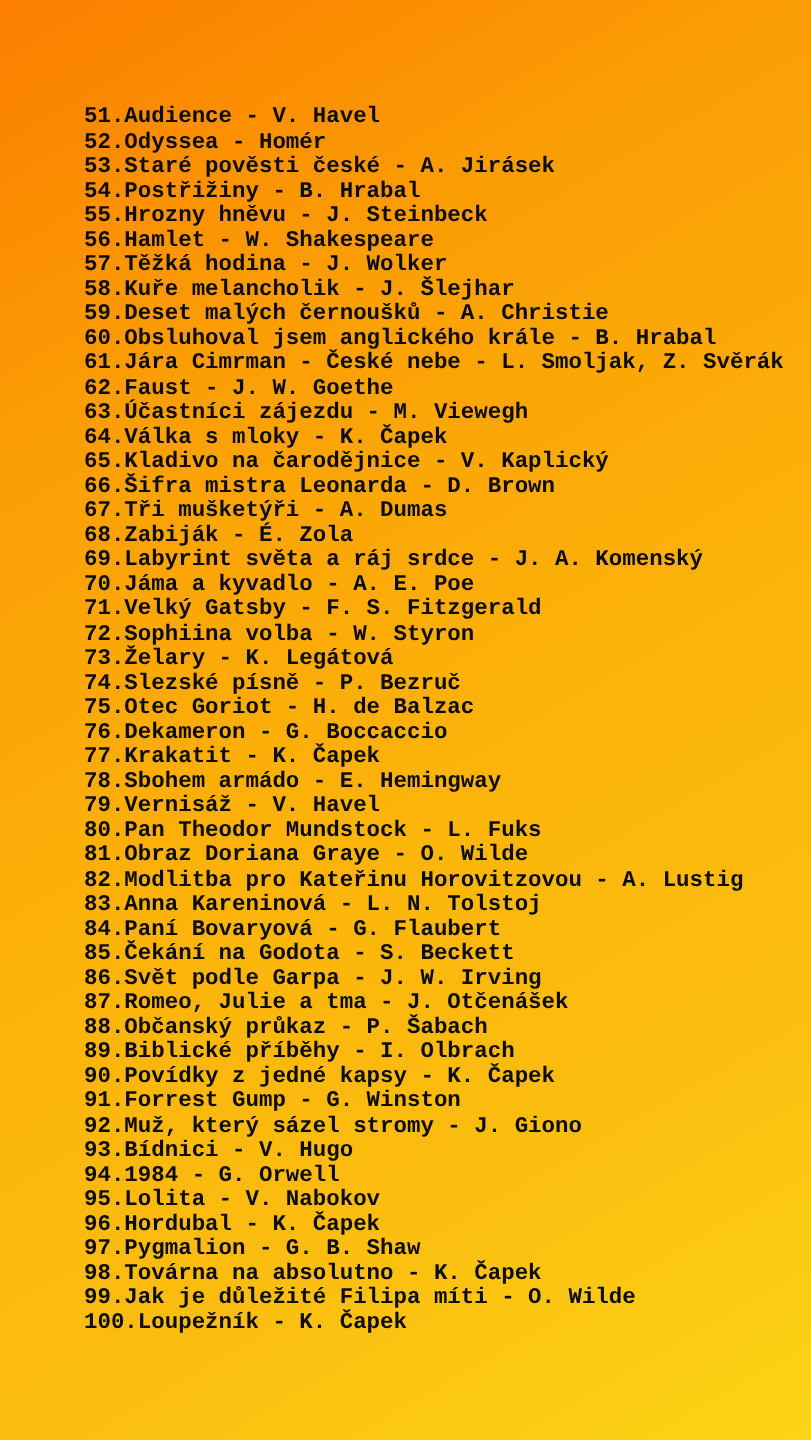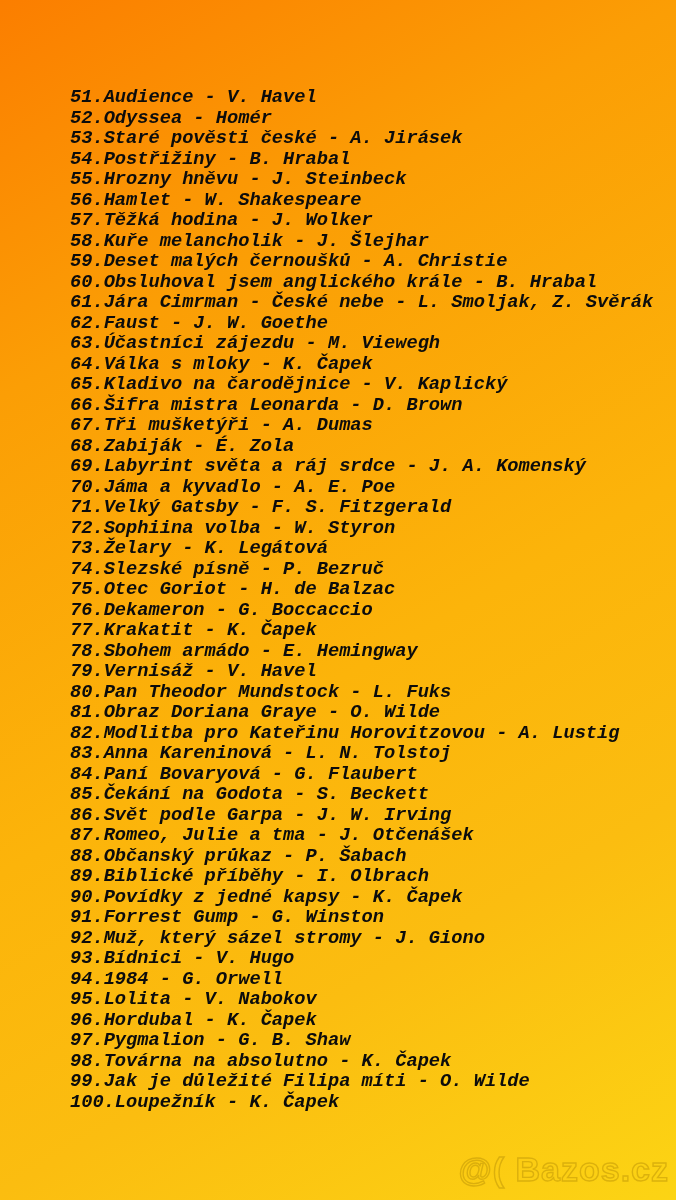--- a/index.html
+++ b/index.html
@@ -20,34 +20,32 @@
     top: 87px;
     font-family: "Liberation Mono", "DejaVu Sans Mono", monospace;
     font-weight: 700;
     font-size: 18.7px;
     line-height: 20.5px;
     color: #0c0c0c;
     white-space: pre;
   }
   .list-item {
     height: 20.5px;
-    font-style: italic;
   }
   .watermark {
     position: absolute;
     right: 7px;
     bottom: 14px;
     font-family: "Liberation Sans", sans-serif;
     font-weight: 700;
     font-size: 34px;
     line-height: 1;
     letter-spacing: 1px;
     color: transparent;
     -webkit-text-stroke: 1.4px rgba(193, 152, 8, 0.55);
   }
 </style>
 </head>
 <body>
 
 <div class="screen">
   <div class="book-list"><div class="list-item">51.Audience - V. Havel</div><div class="list-item">52.Odyssea - Homér</div><div class="list-item">53.Staré pověsti české - A. Jirásek</div><div class="list-item">54.Postřižiny - B. Hrabal</div><div class="list-item">55.Hrozny hněvu - J. Steinbeck</div><div class="list-item">56.Hamlet - W. Shakespeare</div><div class="list-item">57.Těžká hodina - J. Wolker</div><div class="list-item">58.Kuře melancholik - J. Šlejhar</div><div class="list-item">59.Deset malých černoušků - A. Christie</div><div class="list-item">60.Obsluhoval jsem anglického krále - B. Hrabal</div><div class="list-item">61.Jára Cimrman - České nebe - L. Smoljak, Z. Svěrák</div><div class="list-item">62.Faust - J. W. Goethe</div><div class="list-item">63.Účastníci zájezdu - M. Viewegh</div><div class="list-item">64.Válka s mloky - K. Čapek</div><div class="list-item">65.Kladivo na čarodějnice - V. Kaplický</div><div class="list-item">66.Šifra mistra Leonarda - D. Brown</div><div class="list-item">67.Tři mušketýři - A. Dumas</div><div class="list-item">68.Zabiják - É. Zola</div><div class="list-item">69.Labyrint světa a ráj srdce - J. A. Komenský</div><div class="list-item">70.Jáma a kyvadlo - A. E. Poe</div><div class="list-item">71.Velký Gatsby - F. S. Fitzgerald</div><div class="list-item">72.Sophiina volba - W. Styron</div><div class="list-item">73.Želary - K. Legátová</div><div class="list-item">74.Slezské písně - P. Bezruč</div><div class="list-item">75.Otec Goriot - H. de Balzac</div><div class="list-item">76.Dekameron - G. Boccaccio</div><div class="list-item">77.Krakatit - K. Čapek</div><div class="list-item">78.Sbohem armádo - E. Hemingway</div><div class="list-item">79.Vernisáž - V. Havel</div><div class="list-item">80.Pan Theodor Mundstock - L. Fuks</div><div class="list-item">81.Obraz Doriana Graye - O. Wilde</div><div class="list-item">82.Modlitba pro Kateřinu Horovitzovou - A. Lustig</div><div class="list-item">83.Anna Kareninová - L. N. Tolstoj</div><div class="list-item">84.Paní Bovaryová - G. Flaubert</div><div class="list-item">85.Čekání na Godota - S. Beckett</div><div class="list-item">86.Svět podle Garpa - J. W. Irving</div><div class="list-item">87.Romeo, Julie a tma - J. Otčenášek</div><div class="list-item">88.Občanský průkaz - P. Šabach</div><div class="list-item">89.Biblické příběhy - I. Olbrach</div><div class="list-item">90.Povídky z jedné kapsy - K. Čapek</div><div class="list-item">91.Forrest Gump - G. Winston</div><div class="list-item">92.Muž, který sázel stromy - J. Giono</div><div class="list-item">93.Bídnici - V. Hugo</div><div class="list-item">94.1984 - G. Orwell</div><div class="list-item">95.Lolita - V. Nabokov</div><div class="list-item">96.Hordubal - K. Čapek</div><div class="list-item">97.Pygmalion - G. B. Shaw</div><div class="list-item">98.Továrna na absolutno - K. Čapek</div><div class="list-item">99.Jak je důležité Filipa míti - O. Wilde</div><div class="list-item">100.Loupežník - K. Čapek</div></div>
-  <div class="watermark">@( Bazos.cz</div>
 </div>
 
 </body></html>

